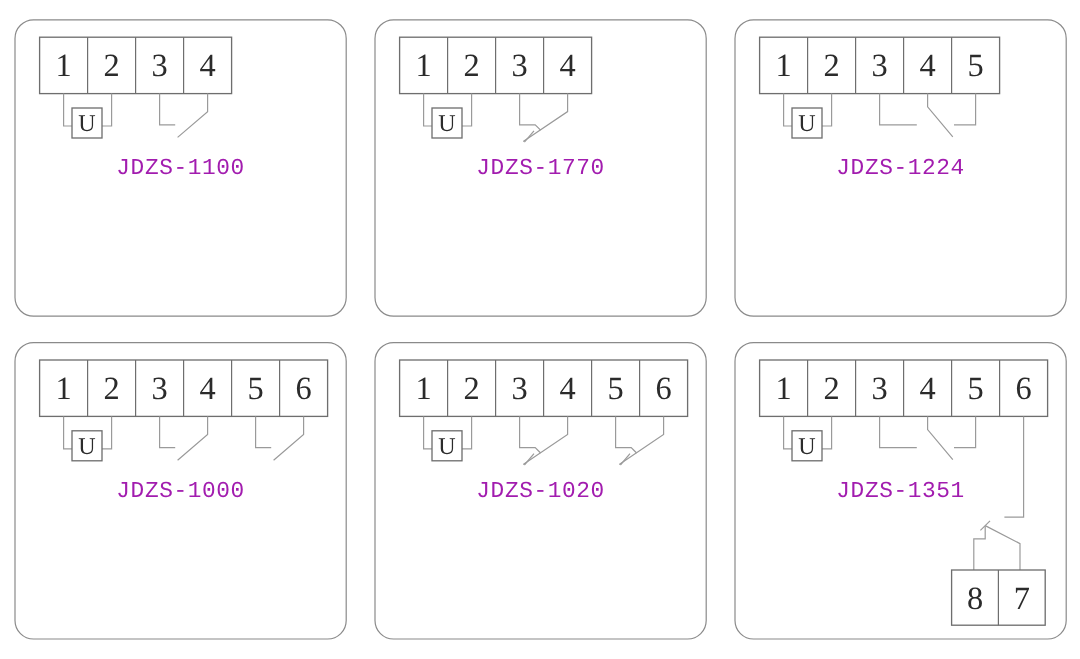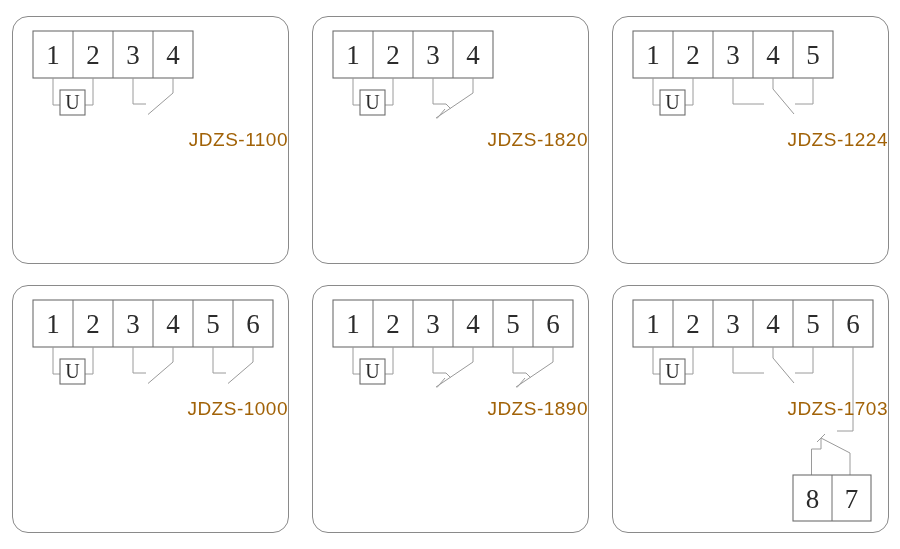--- a/index.html
+++ b/index.html
@@ -15,25 +15,25 @@
     width: 277px; height: 248px;
     border: 1.4px solid #8a8a8a;
     border-radius: 16px;
     background: #ffffff;
     box-sizing: border-box;
   }
   .panel svg { position: absolute; left: 0; top: 0; }
   .model-label {
     position: absolute;
     left: 0; top: 112px; width: 100%;
-    text-align: right;
-    font-family: Liberation Sans, sans-serif;
+    text-align: center;
+    font-family: Liberation Mono, monospace;
     font-size: 19px;
     letter-spacing: 0.5px;
-    color: #a16207;
+    color: #a21caf;
     white-space: nowrap;
   }
   
   #p0 { left: 12px;  top: 16px;  }
   #p1 { left: 312px; top: 16px;  }
   #p2 { left: 612px; top: 16px;  }
   #p3 { left: 12px;  top: 285px; }
   #p4 { left: 312px; top: 285px; }
   #p5 { left: 612px; top: 285px; }
 </style>
@@ -70,21 +70,21 @@
       <text x="120" y="46.5" text-anchor="middle" font-size="27" fill="#2b2b2b" font-family="&quot;Liberation Serif&quot;, serif">3</text>
       <text x="160" y="46.5" text-anchor="middle" font-size="27" fill="#2b2b2b" font-family="&quot;Liberation Serif&quot;, serif">4</text>
       <polyline points="40,61 40,88 47,88" fill="none" stroke="#9a9a9a" stroke-width="1"></polyline>
       <polyline points="80,61 80,88 72,88" fill="none" stroke="#9a9a9a" stroke-width="1"></polyline>
       <rect x="47" y="73" width="25" height="25" fill="#ffffff" stroke="#6e6e6e" stroke-width="1.1"></rect>
       <text x="59.5" y="92" text-anchor="middle" font-size="20" fill="#2b2b2b" font-family="&quot;Liberation Serif&quot;, serif">U</text>
       <polyline points="120,61 120,87 133,87 137.5,91.5" fill="none" stroke="#9a9a9a" stroke-width="1"></polyline>
       <polyline points="160,61 160,76 123,101" fill="none" stroke="#9a9a9a" stroke-width="1"></polyline>
       <line x1="132" y1="92" x2="124" y2="101.5" stroke="#9a9a9a" stroke-width="1"></line>
     </svg>
-  <div class="model-label">JDZS-1820</div>
+  <div class="model-label">JDZS-1770</div>
 </div>
 <div class="panel" id="p2">
   <svg width="277" height="248" viewBox="0 0 277 248">
       <rect x="20" y="14" width="200" height="47" fill="#ffffff" stroke="#6e6e6e" stroke-width="1.1"></rect>
       <line x1="60" y1="14" x2="60" y2="61" stroke="#6e6e6e" stroke-width="1"></line>
       <line x1="100" y1="14" x2="100" y2="61" stroke="#6e6e6e" stroke-width="1"></line>
       <line x1="140" y1="14" x2="140" y2="61" stroke="#6e6e6e" stroke-width="1"></line>
       <line x1="180" y1="14" x2="180" y2="61" stroke="#6e6e6e" stroke-width="1"></line>
       <text x="40" y="46.5" text-anchor="middle" font-size="27" fill="#2b2b2b" font-family="&quot;Liberation Serif&quot;, serif">1</text>
       <text x="80" y="46.5" text-anchor="middle" font-size="27" fill="#2b2b2b" font-family="&quot;Liberation Serif&quot;, serif">2</text>
@@ -144,21 +144,21 @@
       <polyline points="80,61 80,88 72,88" fill="none" stroke="#9a9a9a" stroke-width="1"></polyline>
       <rect x="47" y="73" width="25" height="25" fill="#ffffff" stroke="#6e6e6e" stroke-width="1.1"></rect>
       <text x="59.5" y="92" text-anchor="middle" font-size="20" fill="#2b2b2b" font-family="&quot;Liberation Serif&quot;, serif">U</text>
       <polyline points="120,61 120,87 133,87 137.5,91.5" fill="none" stroke="#9a9a9a" stroke-width="1"></polyline>
       <polyline points="160,61 160,76 123,101" fill="none" stroke="#9a9a9a" stroke-width="1"></polyline>
       <line x1="132" y1="92" x2="124" y2="101.5" stroke="#9a9a9a" stroke-width="1"></line>
       <polyline points="200,61 200,87 213,87 217.5,91.5" fill="none" stroke="#9a9a9a" stroke-width="1"></polyline>
       <polyline points="240,61 240,76 203,101" fill="none" stroke="#9a9a9a" stroke-width="1"></polyline>
       <line x1="212" y1="92" x2="204" y2="101.5" stroke="#9a9a9a" stroke-width="1"></line>
     </svg>
-  <div class="model-label">JDZS-1890</div>
+  <div class="model-label">JDZS-1020</div>
 </div>
 <div class="panel" id="p5">
   <svg width="277" height="248" viewBox="0 0 277 248">
       <rect x="20" y="14" width="240" height="47" fill="#ffffff" stroke="#6e6e6e" stroke-width="1.1"></rect>
       <line x1="60" y1="14" x2="60" y2="61" stroke="#6e6e6e" stroke-width="1"></line>
       <line x1="100" y1="14" x2="100" y2="61" stroke="#6e6e6e" stroke-width="1"></line>
       <line x1="140" y1="14" x2="140" y2="61" stroke="#6e6e6e" stroke-width="1"></line>
       <line x1="180" y1="14" x2="180" y2="61" stroke="#6e6e6e" stroke-width="1"></line>
       <line x1="220" y1="14" x2="220" y2="61" stroke="#6e6e6e" stroke-width="1"></line>
       <text x="40" y="46.5" text-anchor="middle" font-size="27" fill="#2b2b2b" font-family="&quot;Liberation Serif&quot;, serif">1</text>
@@ -176,14 +176,14 @@
       <polyline points="160,61 160,72 181,97" fill="none" stroke="#9a9a9a" stroke-width="1"></polyline>
       <polyline points="240,61 240,145 224,145" fill="none" stroke="#9a9a9a" stroke-width="1"></polyline>
       <polyline points="208,152 237,167 237,189" fill="none" stroke="#9a9a9a" stroke-width="1"></polyline>
       <line x1="212" y1="148" x2="204" y2="156" stroke="#9a9a9a" stroke-width="1"></line>
       <polyline points="208,152.5 208,163 198.5,163 198.5,189" fill="none" stroke="#9a9a9a" stroke-width="1"></polyline>
       <rect x="180" y="189" width="78" height="46" fill="#ffffff" stroke="#6e6e6e" stroke-width="1.1"></rect>
       <line x1="219" y1="189" x2="219" y2="235" stroke="#6e6e6e" stroke-width="1"></line>
       <text x="199.5" y="221.5" text-anchor="middle" font-size="27" fill="#2b2b2b" font-family="&quot;Liberation Serif&quot;, serif">8</text>
       <text x="238.5" y="221.5" text-anchor="middle" font-size="27" fill="#2b2b2b" font-family="&quot;Liberation Serif&quot;, serif">7</text>
     </svg>
-  <div class="model-label">JDZS-1703</div>
+  <div class="model-label">JDZS-1351</div>
 </div>
 
 </body></html>

